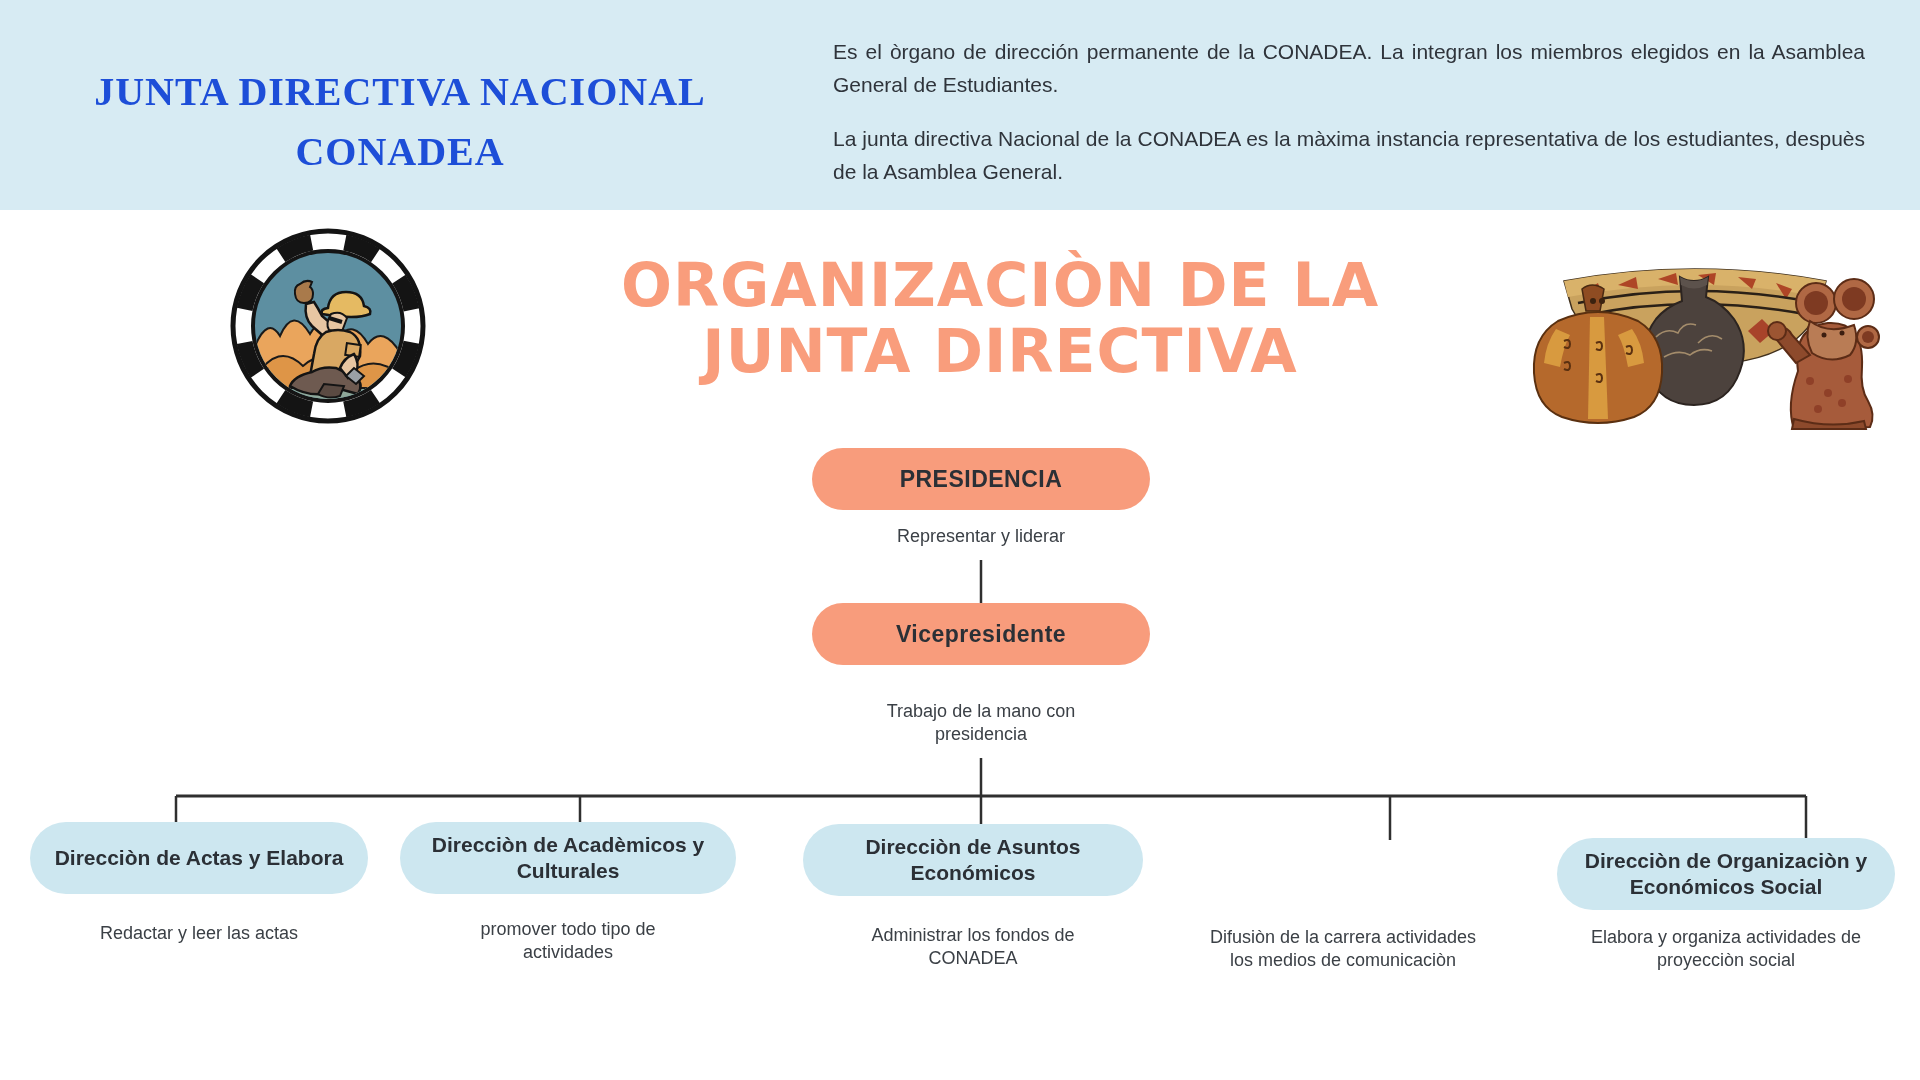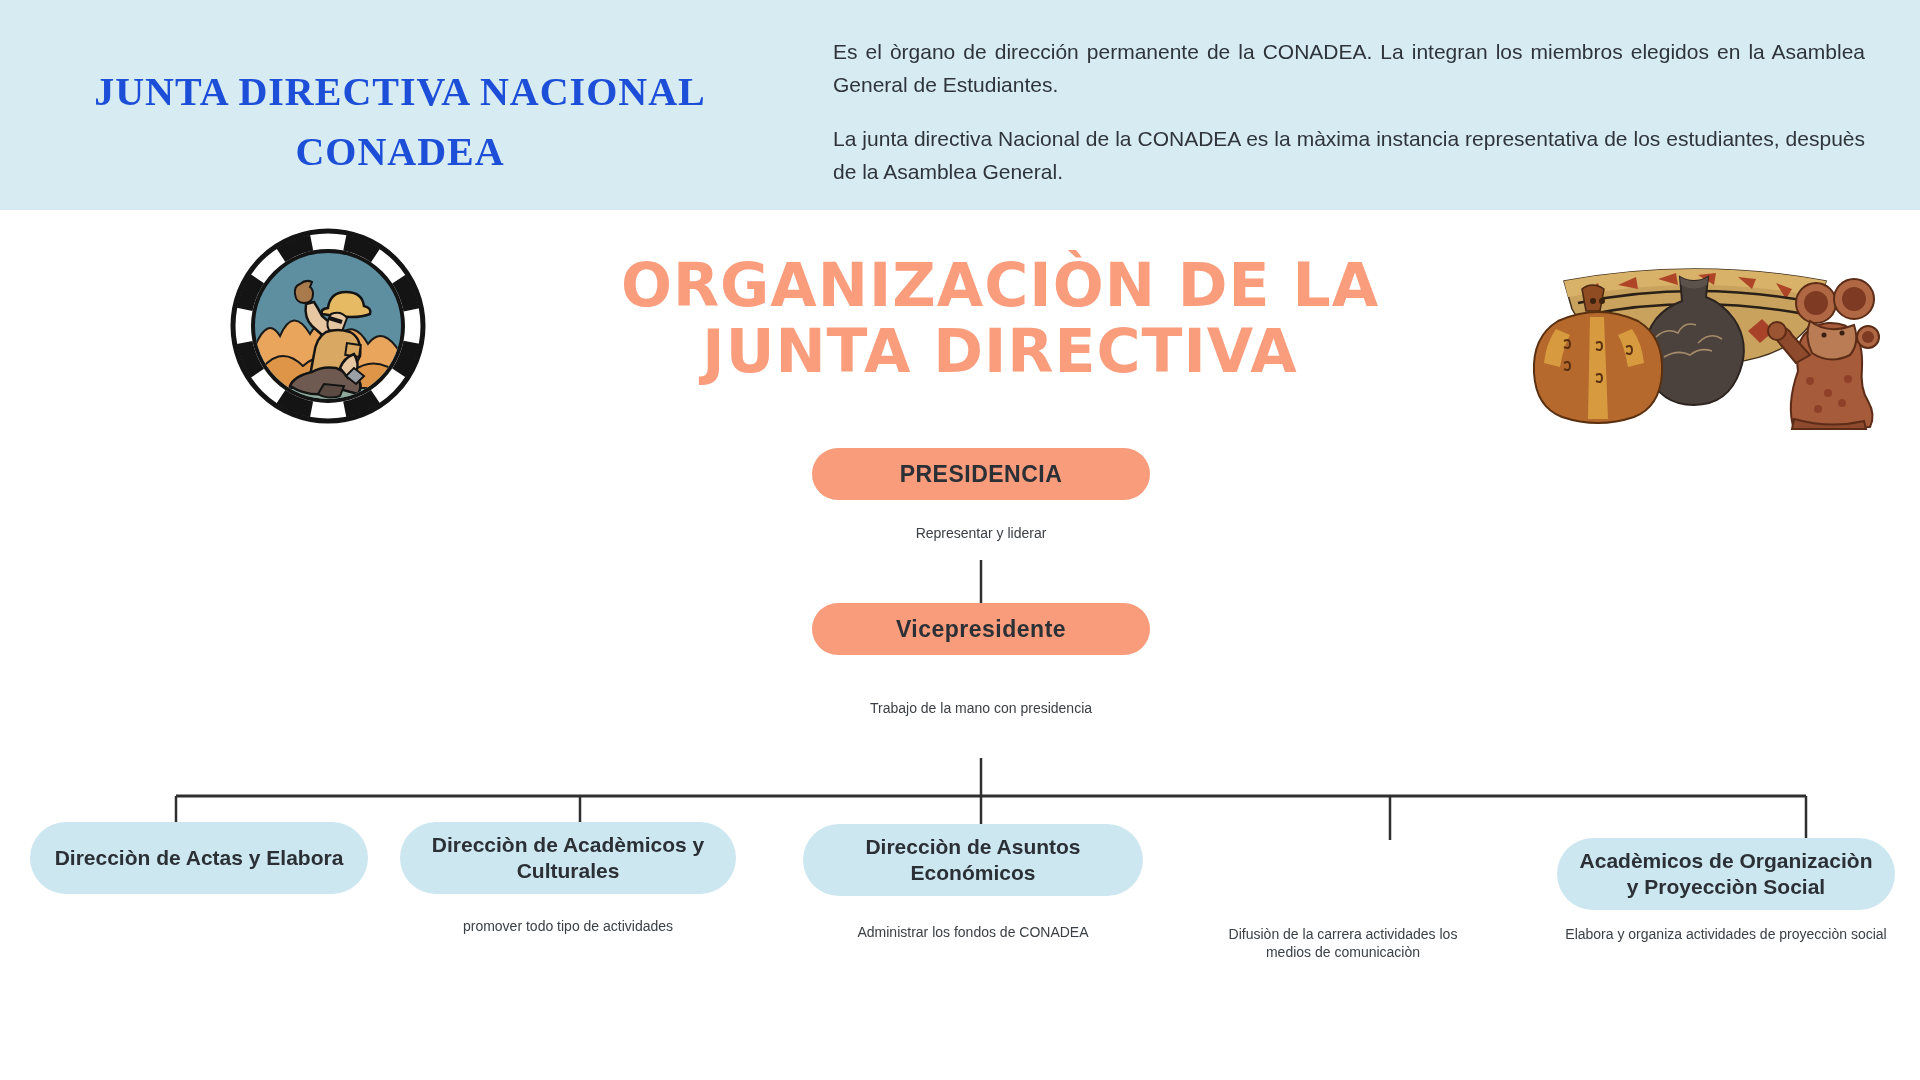--- a/index.html
+++ b/index.html
@@ -42,29 +42,29 @@
   .pottery-wrap{ position:absolute; left:1498px; top:250px; width:392px; height:192px; }
 
   
   .connectors { position:absolute; left:0; top:0; width:1920px; height:1080px; pointer-events:none; }
 
   .node {
     position:absolute; display:flex; align-items:center; justify-content:center;
     text-align:center; font-weight:700; color:#2b3036;
   }
   .node-orange {
-    background:#f89c7c; border-radius:36px; height:52px; width:338px;
+    background:#f89c7c; border-radius:36px; height:62px; width:338px;
     font-size:23px; letter-spacing:0.5px;
   }
   .node-blue {
     background:#cde7f0; border-radius:36px; height:72px;
     font-size:21px; line-height:1.25; padding:0 16px;
   }
   .caption {
-    position:absolute; text-align:center; font-size:14px; line-height:1.25; color:#3b4046;
+    position:absolute; text-align:center; font-size:18px; line-height:1.25; color:#3b4046;
   }
 
   
   .pres-box  { left:812px; top:448px; }
   .pres-cap  { left:791px; top:525px; width:380px; }
   .vice-box  { left:812px; top:603px; }
   .vice-cap  { left:851px; top:700px; width:260px; }
 
   .dept-box-0 { left:30px;   top:822px; width:338px; }
   .dept-box-1 { left:400px;  top:822px; width:336px; }
@@ -208,25 +208,26 @@
     </g>
   </svg>
 
   <div class="node node-orange pres-box">PRESIDENCIA</div>
   <div class="caption pres-cap">Representar y liderar</div>
 
   <div class="node node-orange vice-box">Vicepresidente</div>
   <div class="caption vice-cap">Trabajo de la mano con presidencia</div>
 
   <div class="node node-blue dept-box-0">Direcciòn de Actas y Elabora</div>
+  <div class="caption dept-cap-0">Redactar y leer las actas</div>
 
   <div class="node node-blue dept-box-1">Direcciòn de Acadèmicos y Culturales</div>
   <div class="caption dept-cap-1">promover todo tipo de actividades</div>
 
   <div class="node node-blue dept-box-2">Direcciòn de Asuntos Económicos</div>
   <div class="caption dept-cap-2">Administrar los fondos de CONADEA</div>
 
   <div class="caption dept-cap-3">Difusiòn de la carrera actividades los medios de comunicaciòn</div>
 
-  <div class="node node-blue dept-box-4">Acadèmicos de Organizaciòn y Proyecciòn Social</div>
+  <div class="node node-blue dept-box-4">Direcciòn de Organizaciòn y Económicos Social</div>
   <div class="caption dept-cap-4">Elabora y organiza actividades de proyecciòn social</div>
 
 </div>
 
 </body></html>

